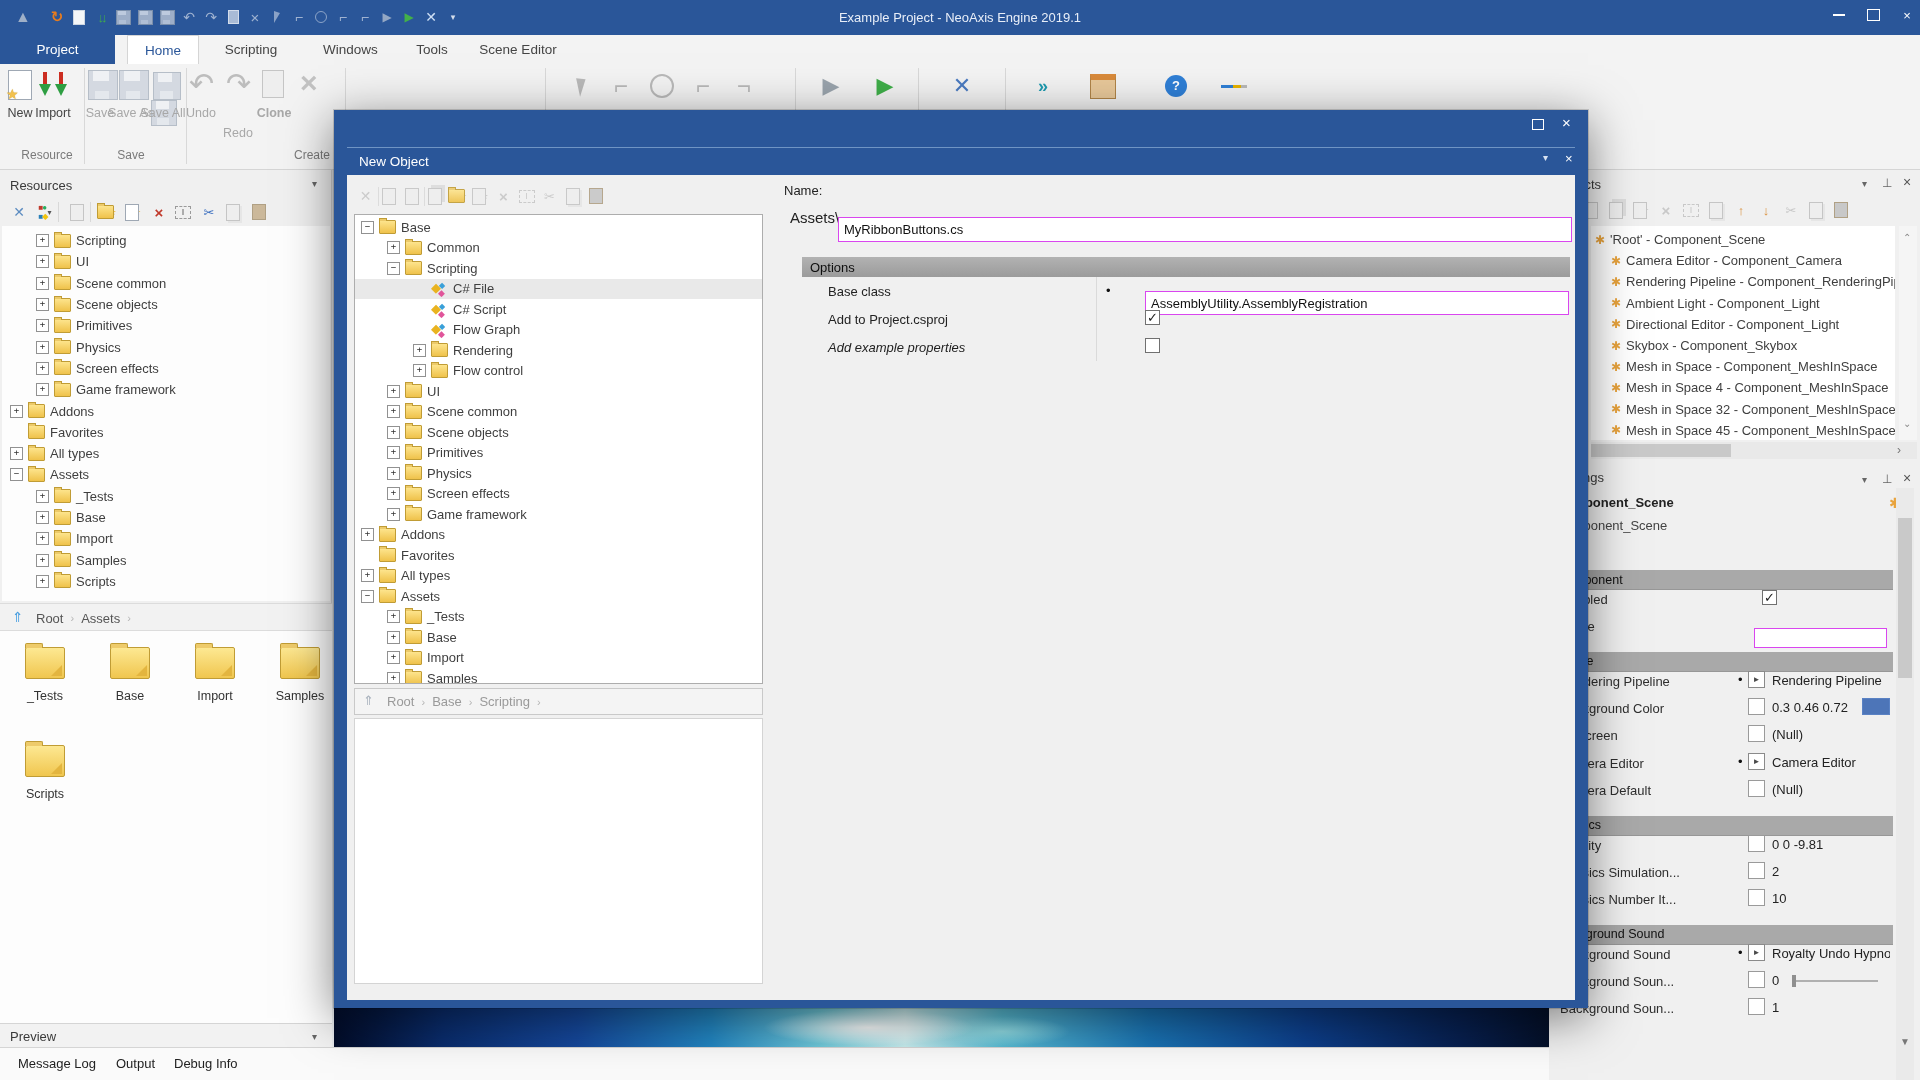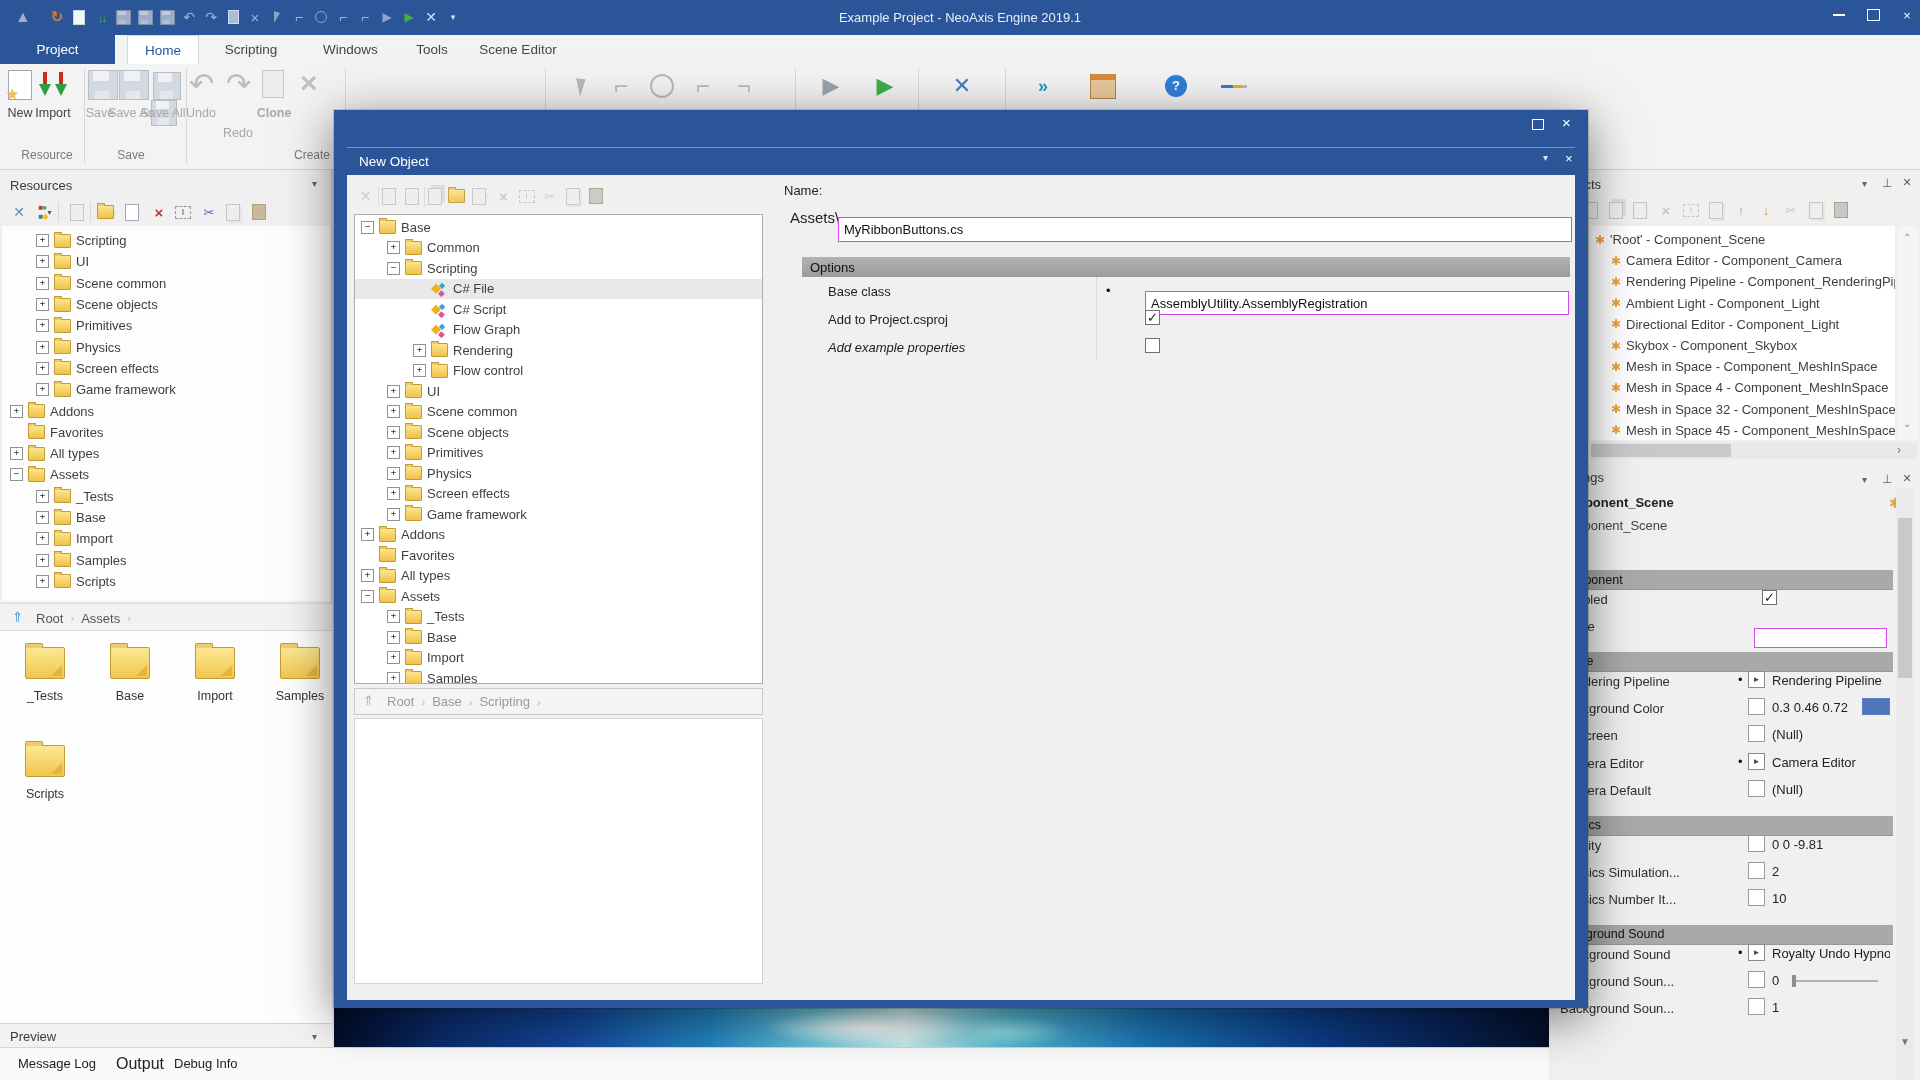--- a/index.html
+++ b/index.html
@@ -427,21 +427,21 @@
       <div class="abs panel-h" style="left:10px;top:0">Preview</div>
       <div class="abs" style="left:312px;top:7px;color:#666;font-size:10px">▾</div>
     </div>
     <div class="abs" style="left:0;top:882px;width:332px;height:165px;background:#ebebeb"></div>
   </div>
 
   <div class="abs ocean"></div>
 
   <div class="abs" id="bottombar" style="left:0;top:1047px;width:1549px;height:33px;background:#fafafa;border-top:1px solid #d5d5d5">
       <div class="abs" style="left: 18px; top: 0px; height: 32px; line-height: 32px; font-size: 13px; color: rgb(34, 34, 34);">Message Log</div>
-      <div class="abs" style="left: 116px; top: 0px; height: 32px; line-height: 32px; font-size: 16px; color: rgb(34, 34, 34);">Output</div>
+      <div class="abs" style="left: 116px; top: 0px; height: 32px; line-height: 32px; font-size: 13px; color: rgb(34, 34, 34);">Output</div>
       <div class="abs" style="left: 174px; top: 0px; height: 32px; line-height: 32px; font-size: 13px; color: rgb(34, 34, 34);">Debug Info</div>
     </div>
 
   <div class="abs" style="left:1549px;top:170px;width:371px;height:292px;background:#f0f0f0">
     <div class="abs panel-h" style="left:8px;top:2px">Objects</div>
     <div class="abs" style="left:313px;top:8px;color:#666;font-size:10px">▾</div>
     <div class="abs" style="left:333px;top:6px;color:#666;font-size:12px">⊥</div>
     <div class="abs" style="left:354px;top:4px;color:#555;font-size:14px">×</div>
     <div class="abs" id="obj-toolbar" style="left:6px;top:28px;width:360px;height:26px">
         <div class="abs" style="left: 0px; top: 2px; width: 22px; height: 20px; display: flex; align-items: center; justify-content: center;">

